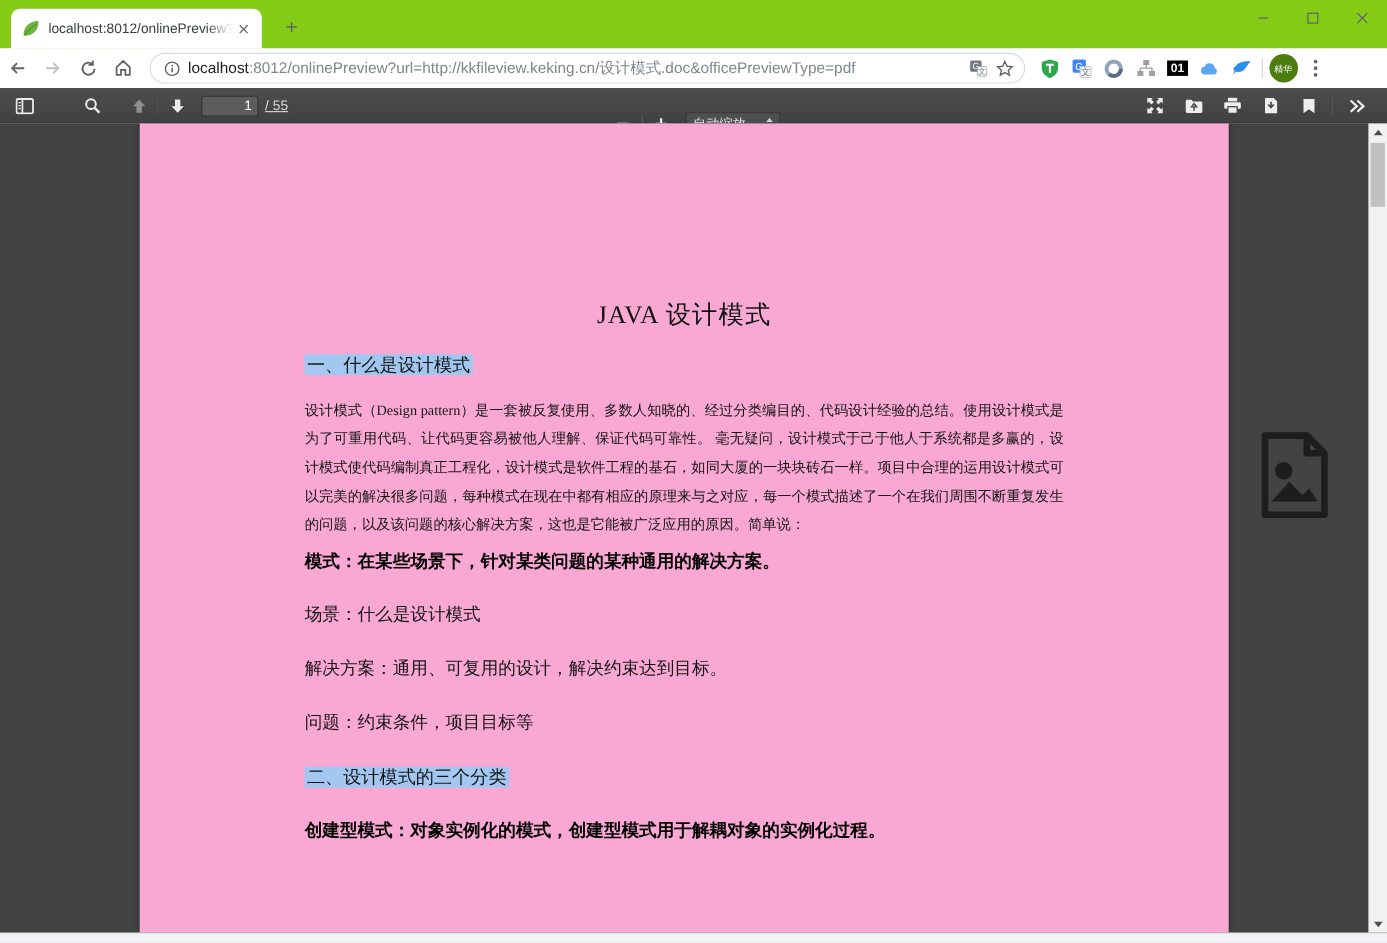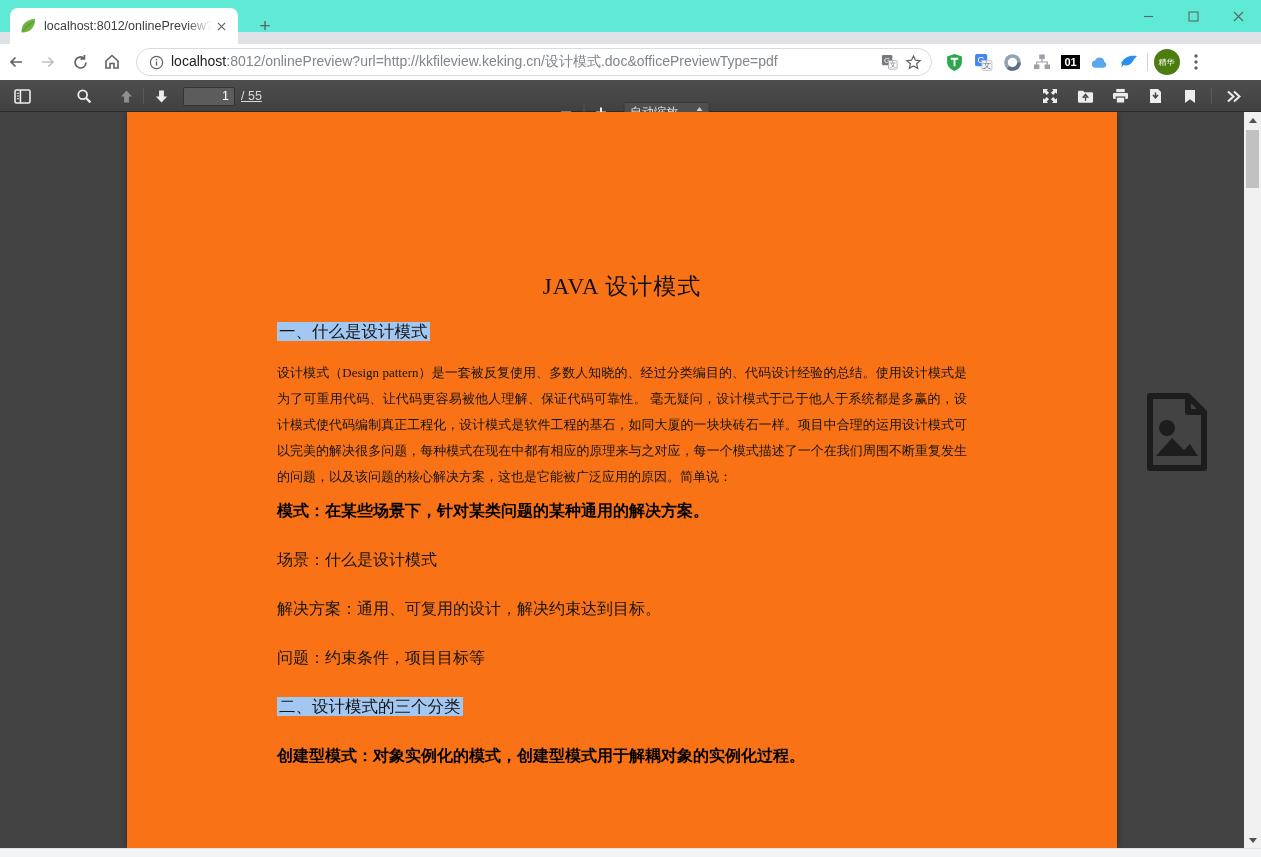--- a/index.html
+++ b/index.html
@@ -1,21 +1,21 @@
 <!DOCTYPE html>
 <html><head>
 <meta charset="utf-8">
 <style>
   * { box-sizing: border-box; margin: 0; padding: 0; }
   html,body { width:1261px; height:857px; }
   body { font-family:"Liberation Sans", sans-serif; overflow:hidden; }
   .window { position:relative; width:1261px; height:857px; background:#dee1e6; overflow:hidden; }
 
   
-  .tabstrip { position:absolute; top:0; left:0; right:0; height:32px; background:#5eead4; }
+  .tabstrip { position:absolute; top:0; left:0; right:0; height:44px; background:#84cc16; }
   .tab { position:absolute; left:10px; top:8px; width:228px; height:36px; background:#fff;
          border-radius:8px 8px 0 0; display:flex; align-items:center; padding:0 8px 0 10px; }
   .tab-favicon { width:16px; height:16px; flex:0 0 16px; margin-right:8px; }
   .tab-title { font-size:12.5px; color:#3c4043; white-space:nowrap; overflow:hidden; flex:1;
                -webkit-mask-image:linear-gradient(90deg,#000 85%,transparent); mask-image:linear-gradient(90deg,#000 85%,transparent); }
   .tab-close { width:18px; height:18px; display:flex; align-items:center; justify-content:center;
                border-radius:50%; color:#5f6368; cursor:pointer; }
   .newtab-btn { position:absolute; left:252px; top:13px; width:26px; height:26px; border-radius:50%;
                 display:flex; align-items:center; justify-content:center; color:#5f6368; font-size:19px; cursor:pointer; }
   .win-controls { position:absolute; right:0; top:0; height:32px; display:flex; }
@@ -61,21 +61,21 @@
                   border-radius:2px; display:flex; align-items:center; padding:0 6px; cursor:pointer; }
   .scale-label { flex:1; font-size:12px; color:#e3e3e3; }
   .spin { display:flex; flex-direction:column; gap:2px; }
   .spin i { width:0; height:0; border-left:3.5px solid transparent; border-right:3.5px solid transparent; display:block; }
   .spin .up { border-bottom:4px solid #cfcfcf; }
   .spin .dn { border-top:4px solid #cfcfcf; }
   .sb-toggle { margin-left:8px; margin-right:34px; }
 
   
   .viewer { position:absolute; top:112px; left:0; right:0; bottom:9px; background:#434343; overflow:hidden; }
-  .page { position:absolute; left:127px; width:990px; top:0; bottom:0; background:#f97316;
+  .page { position:absolute; left:127px; width:990px; top:0; bottom:0; background:#f9a8d4;
           box-shadow:0 0 6px rgba(0,0,0,.4); padding:160px 150px 0 150px;
           font-family:"Liberation Serif","DejaVu Serif",serif; color:#141414; }
   .doc-title { font-size:23px; line-height:30px; text-align:center; color:#111; margin-bottom:17px; letter-spacing:1px; }
   .doc-h { font-size:16.5px; line-height:26px; margin-bottom:15px; }
   .doc-h span { background:#a2c8f2; padding:0 2px; }
   .doc-h.h2 { margin-bottom:23px; }
   .doc-p { font-size:13px; line-height:26px; text-align:justify; margin-bottom:8px; }
   .doc-line { font-size:16px; line-height:26px; margin-bottom:23px; }
   .doc-bold { font-family:"Liberation Sans","DejaVu Sans",sans-serif; font-weight:700; font-size:16px;
               line-height:26px; color:#000; margin-bottom:23px; }

